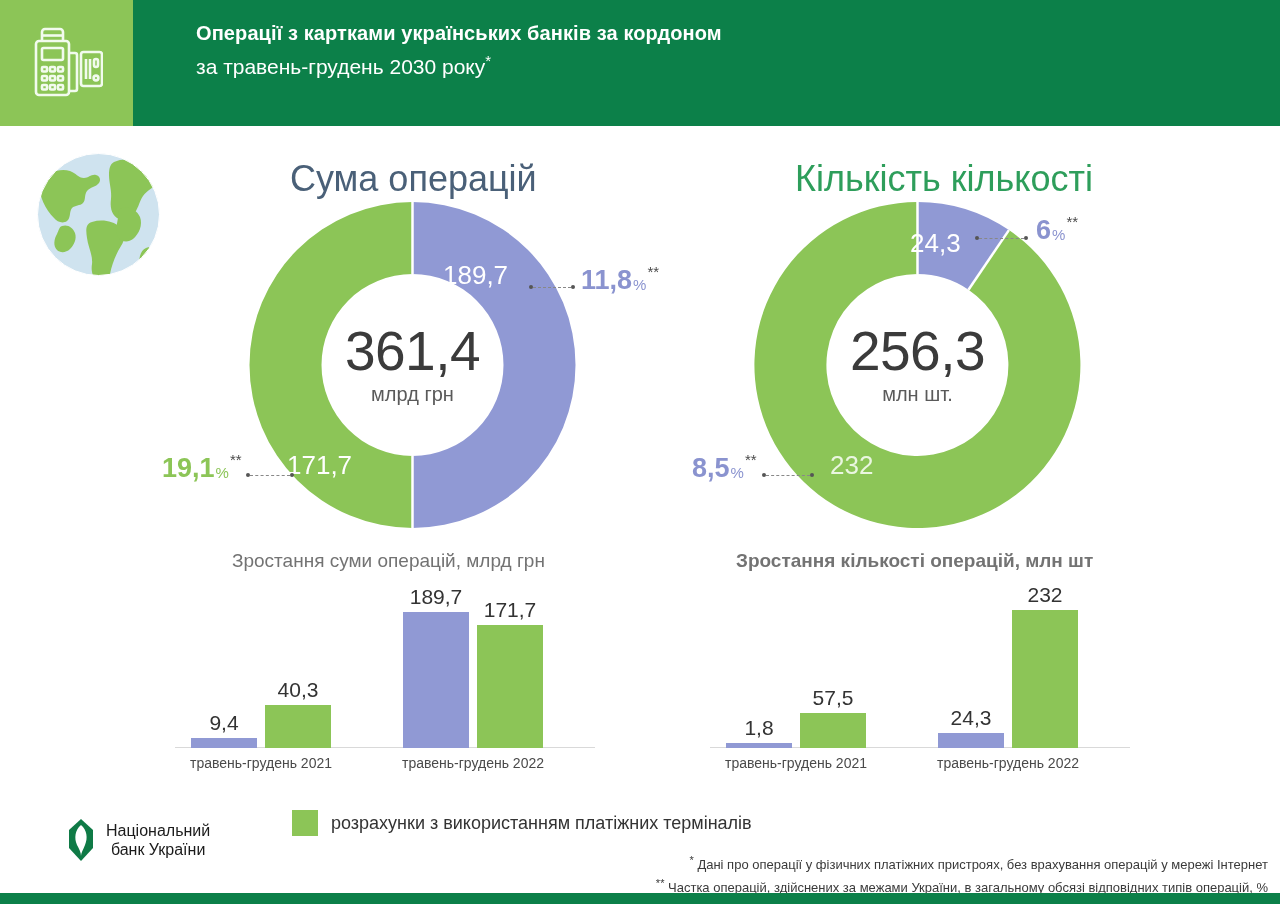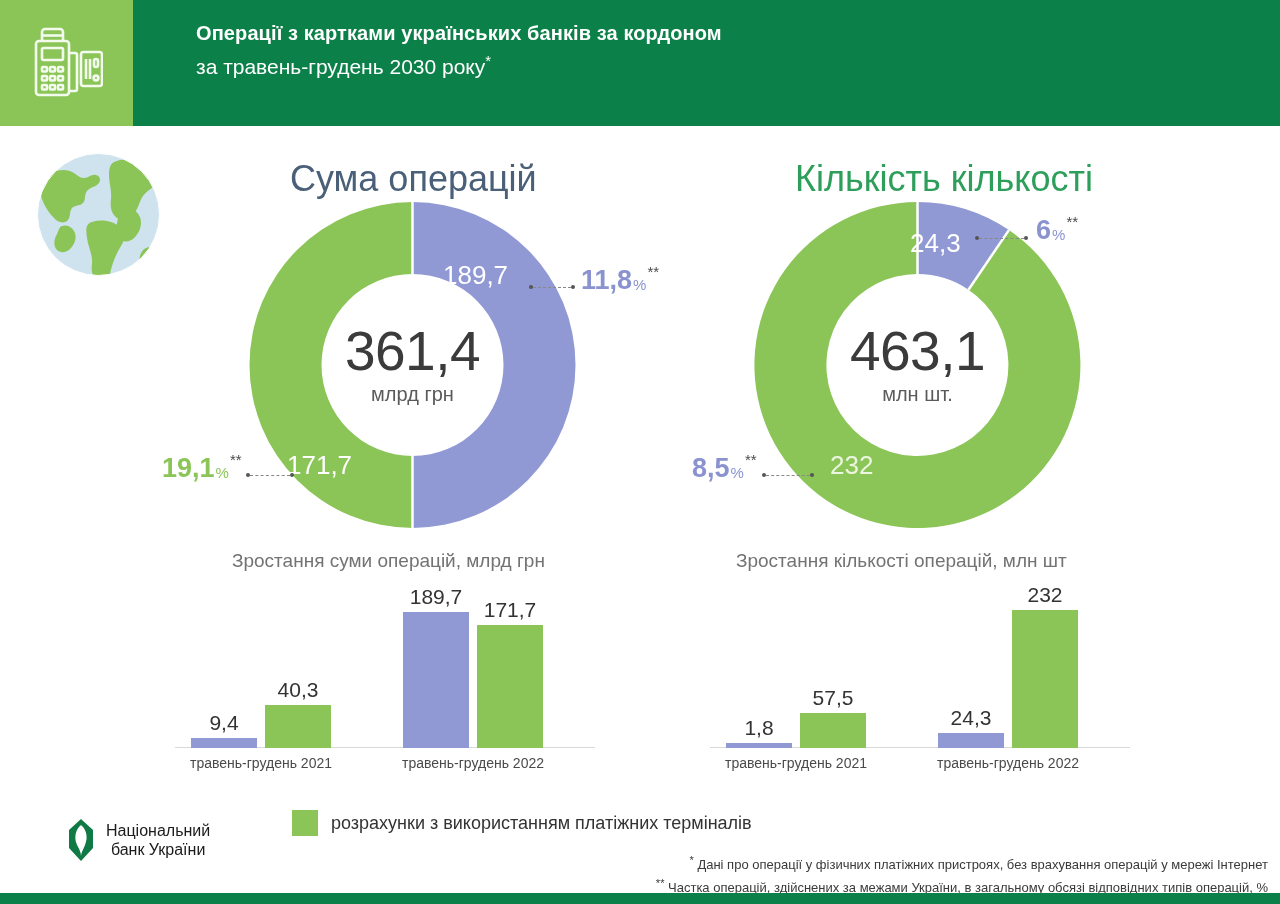--- a/index.html
+++ b/index.html
@@ -48,21 +48,21 @@
   .purple-txt{color:#8a93cf;}
   .green-txt{color:#8cc557;}
 
   .leader{position:absolute;height:12px;display:flex;align-items:center;}
   .leader .dot{width:4px;height:4px;background:#555;border-radius:50%;flex:none;}
   .leader .dash{flex:1;border-top:1px dashed #888;height:0;}
 
   
   .bar-title{position:absolute;font-size:19px;color:#737373;white-space:nowrap;}
   .bar-title.left{left:232px;top:550px;}
-  .bar-title.right{left:736px;top:550px;}
+  .bar-title.right{left:736px;top:550px;font-weight:bold;}
 
   
   .barchart{position:absolute;height:200px;}
   .barchart.left{left:175px;top:575px;width:420px;}
   .barchart.right{left:710px;top:575px;width:420px;}
   .axis{position:absolute;left:0;bottom:27px;width:100%;height:1px;background:#d9d9d9;}
   .bar{position:absolute;bottom:27px;}
   .bar-val{position:absolute;font-size:21px;color:#333;text-align:center;white-space:nowrap;}
   .grp-label{position:absolute;bottom:4px;font-size:14px;color:#4a4a4a;text-align:center;white-space:nowrap;}
 
@@ -184,21 +184,21 @@
     <g transform="translate(172.5,165)">
 
       <path d="M 0 -163 A 163 163 0 0 1 91.4 -134.9 L 51.0 -75.3 A 91 91 0 0 0 0 -91 Z" fill="#9099d4"></path>
 
       <path d="M 91.4 -134.9 A 163 163 0 1 1 0 -163 L 0 -91 A 91 91 0 1 0 51.0 -75.3 Z" fill="#8cc557"></path>
       <line x1="0" y1="-163" x2="0" y2="-91" stroke="#ffffff" stroke-width="2.5"></line>
       <line x1="91.4" y1="-134.9" x2="51.0" y2="-75.3" stroke="#ffffff" stroke-width="2.5"></line>
     </g>
   </svg>
   <div class="donut-center">
-    <div class="donut-total">463,1</div>
+    <div class="donut-total">256,3</div>
     <div class="donut-unit">млн шт.</div>
   </div>
   <div class="slice-label" style="left:165px;top:28px;">24,3</div>
   <div class="slice-label" style="left:85px;top:250px;color:#eaf6e0;">232</div>
 </div>
 
 <div class="leader" style="left:975px;top:232px;width:53px;">
   <span class="dot"></span>
     <span class="dash"></span>
     <span class="dot"></span>

